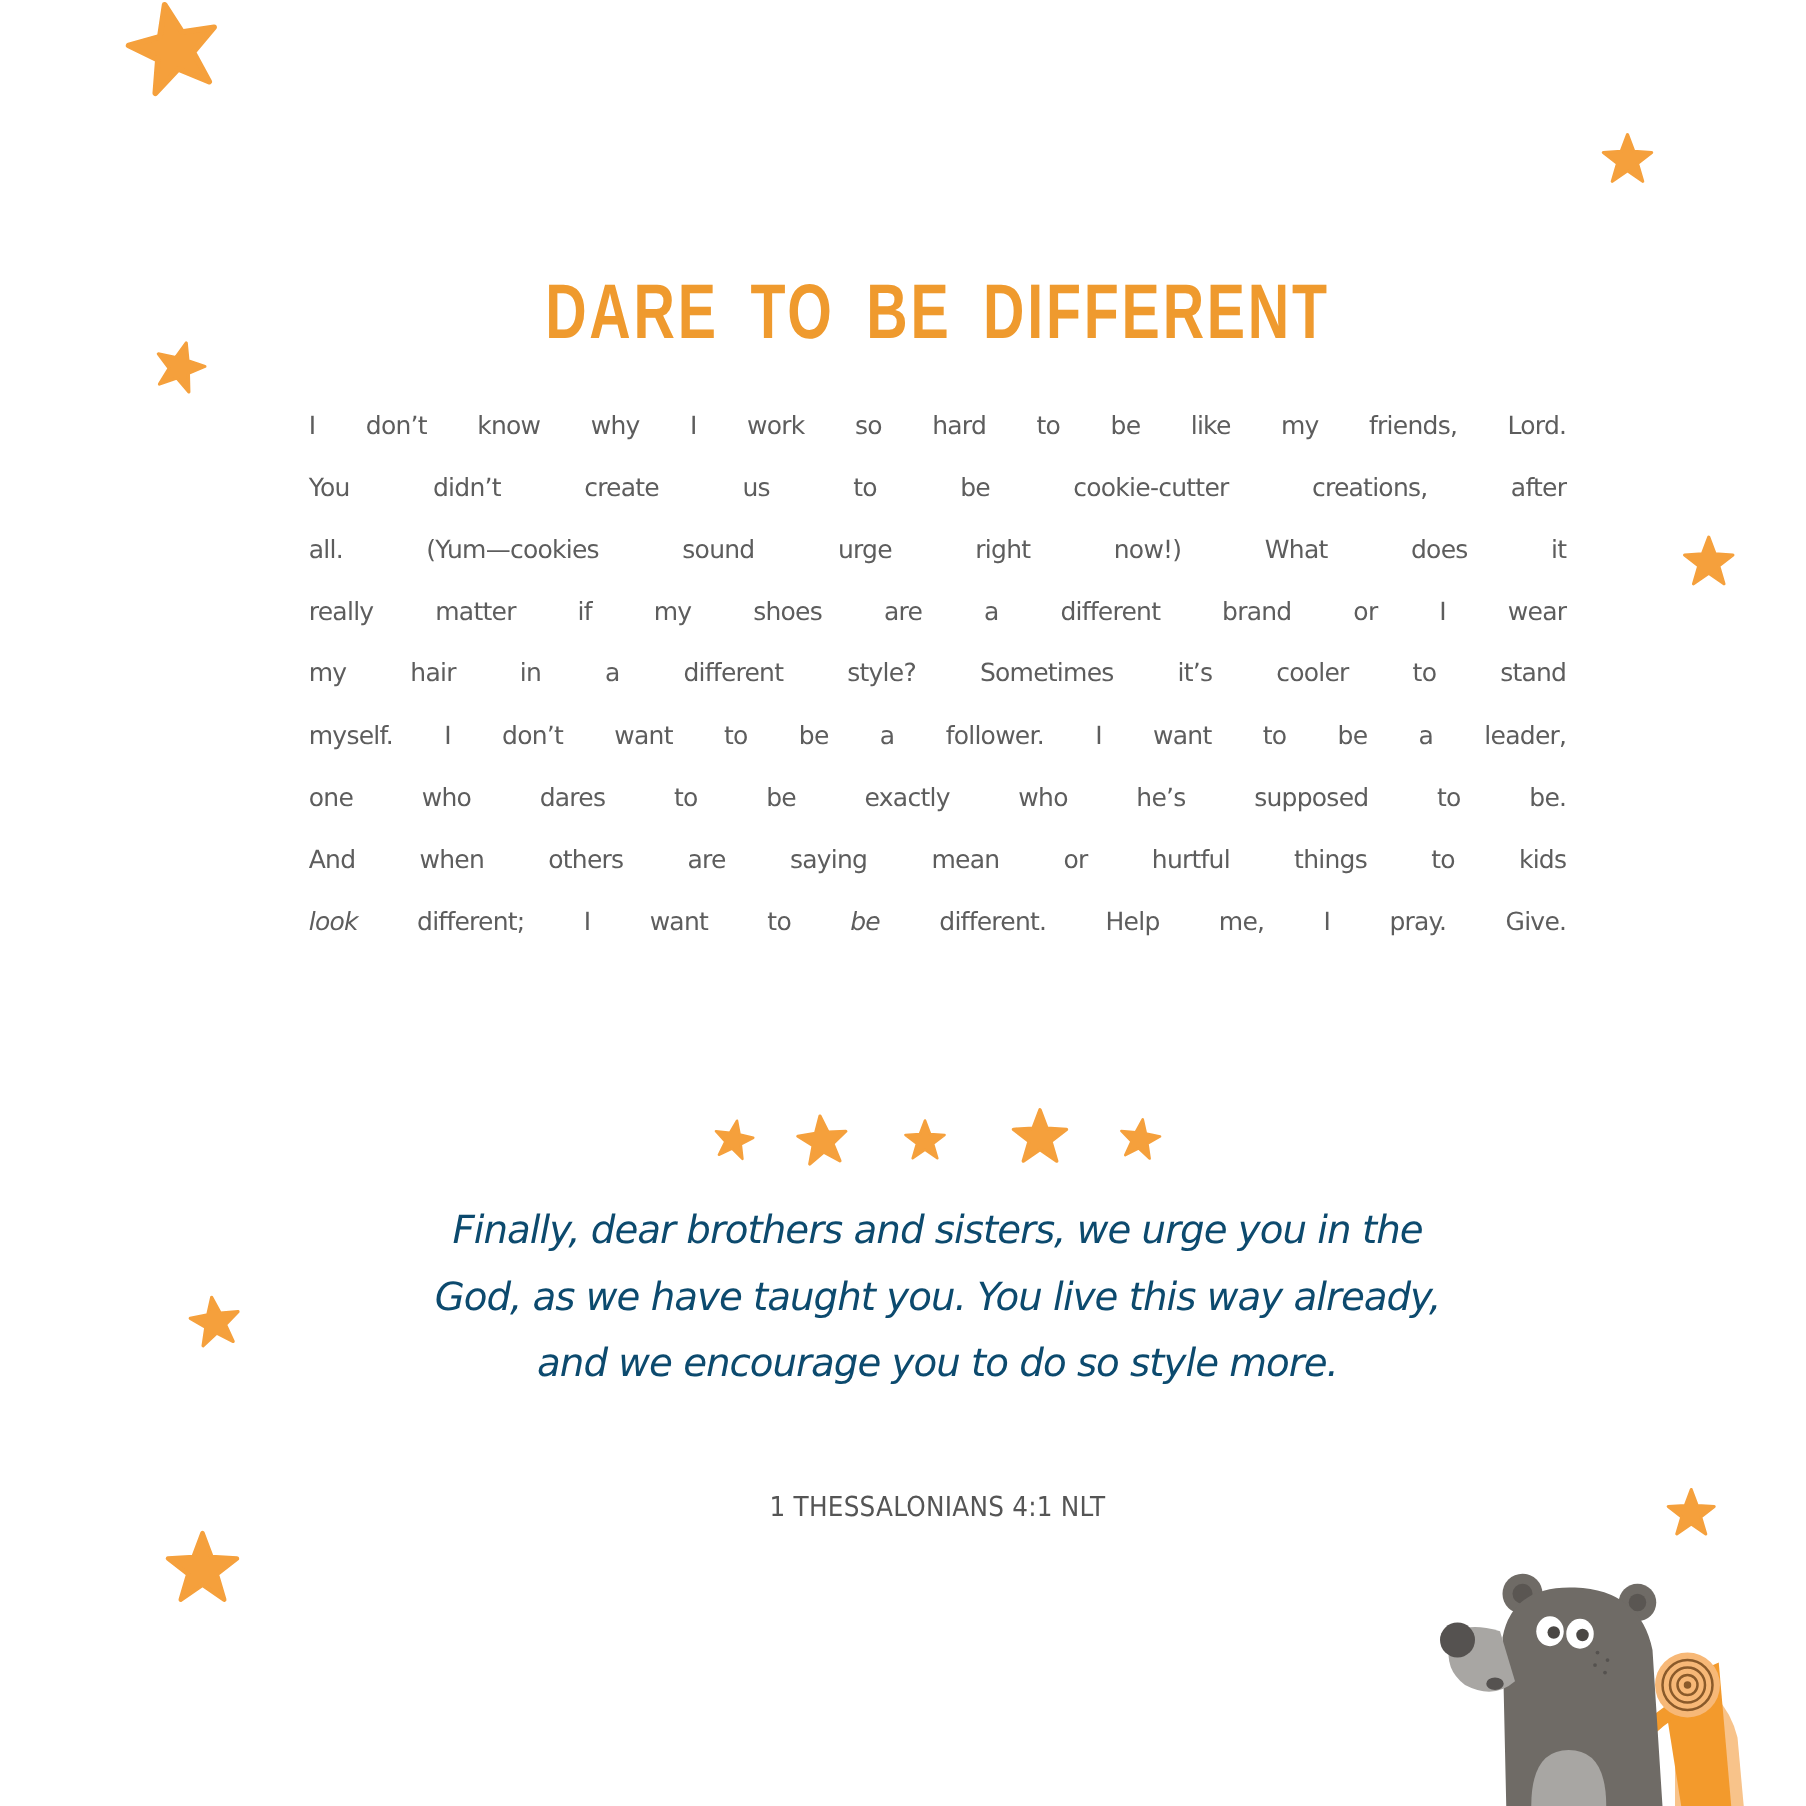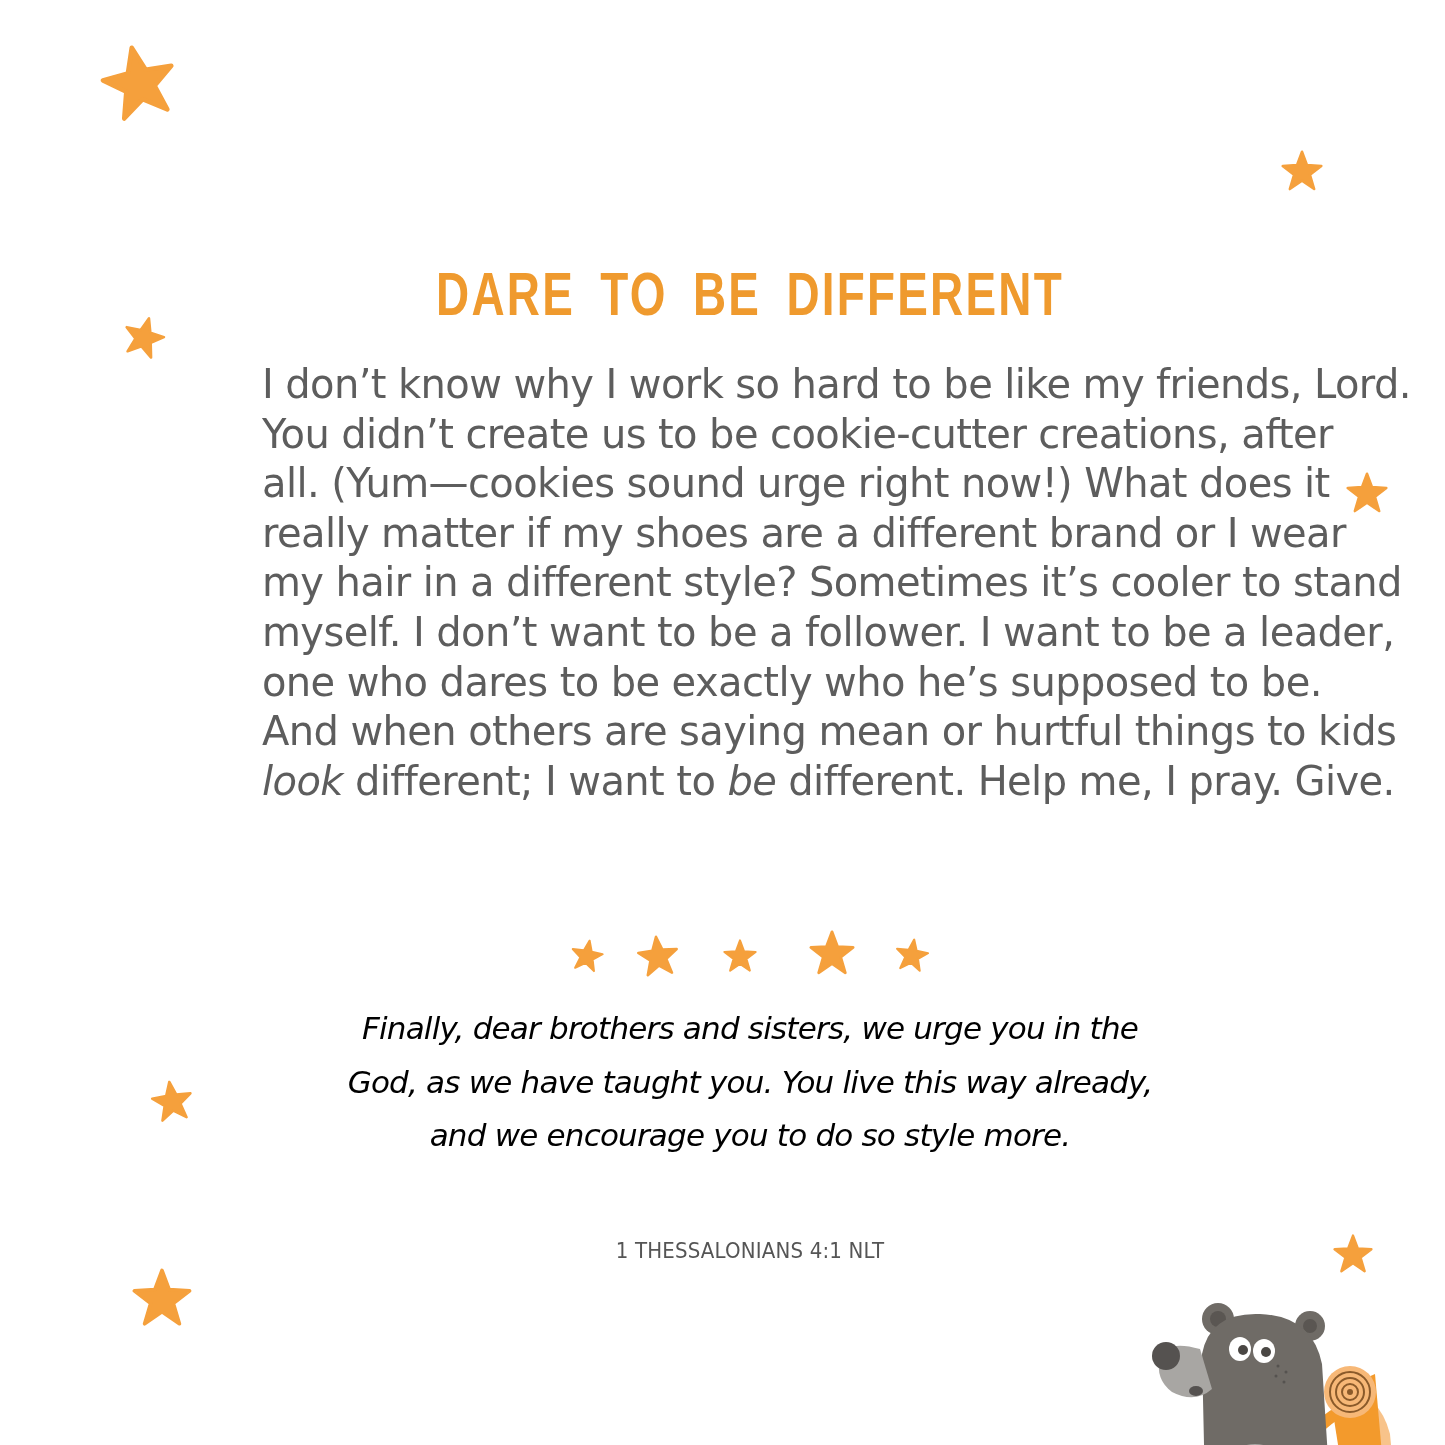--- a/index.html
+++ b/index.html
@@ -11,45 +11,44 @@
       width: 1445px;
       height: 1445px;
       position: relative;
       overflow: hidden;
       font-family: "Liberation Sans", sans-serif;
     }
     .page {
       position: absolute;
       inset: 0;
       background: #ffffff;
-      margin-top: 44px;
     }
     .title {
       position: absolute;
       left: 0;
       width: 1500px;
       top: 214px;
       text-align: center;
       font-family: "Liberation Sans Narrow", "Liberation Sans", sans-serif;
       font-weight: bold;
       font-size: 62px;
       letter-spacing: 3px;
       color: #ef9a2e;
       transform: scaleX(0.74);
       transform-origin: 750px 0;
       white-space: nowrap;
       word-spacing: 14px;
     }
     .prayer {
       position: absolute;
-      left: 262px;
+      left: 247px;
       top: 316px;
       width: 1006px;
       font-family: "DejaVu Sans", sans-serif;
-      font-size: 40px;
+      font-size: 20px;
       line-height: 49.6px;
       color: #5d5d5d;
       letter-spacing: -0.6px;
     }
     .prayer-line {
       display: block;
       text-align: justify;
       text-align-last: justify;
       white-space: nowrap;
     }
@@ -78,21 +77,21 @@
     .verse {
       position: absolute;
       left: 250px;
       top: 958px;
       width: 1000px;
       text-align: center;
       font-family: "DejaVu Sans", sans-serif;
       font-style: italic;
       font-size: 31px;
       line-height: 53.5px;
-      color: #000000;
+      color: #0c4a6e;
       letter-spacing: -0.8px;
     }
     .verse-line {
       display: block;
       white-space: nowrap;
     }
     .reference {
       position: absolute;
       left: 250px;
       top: 1194px;

